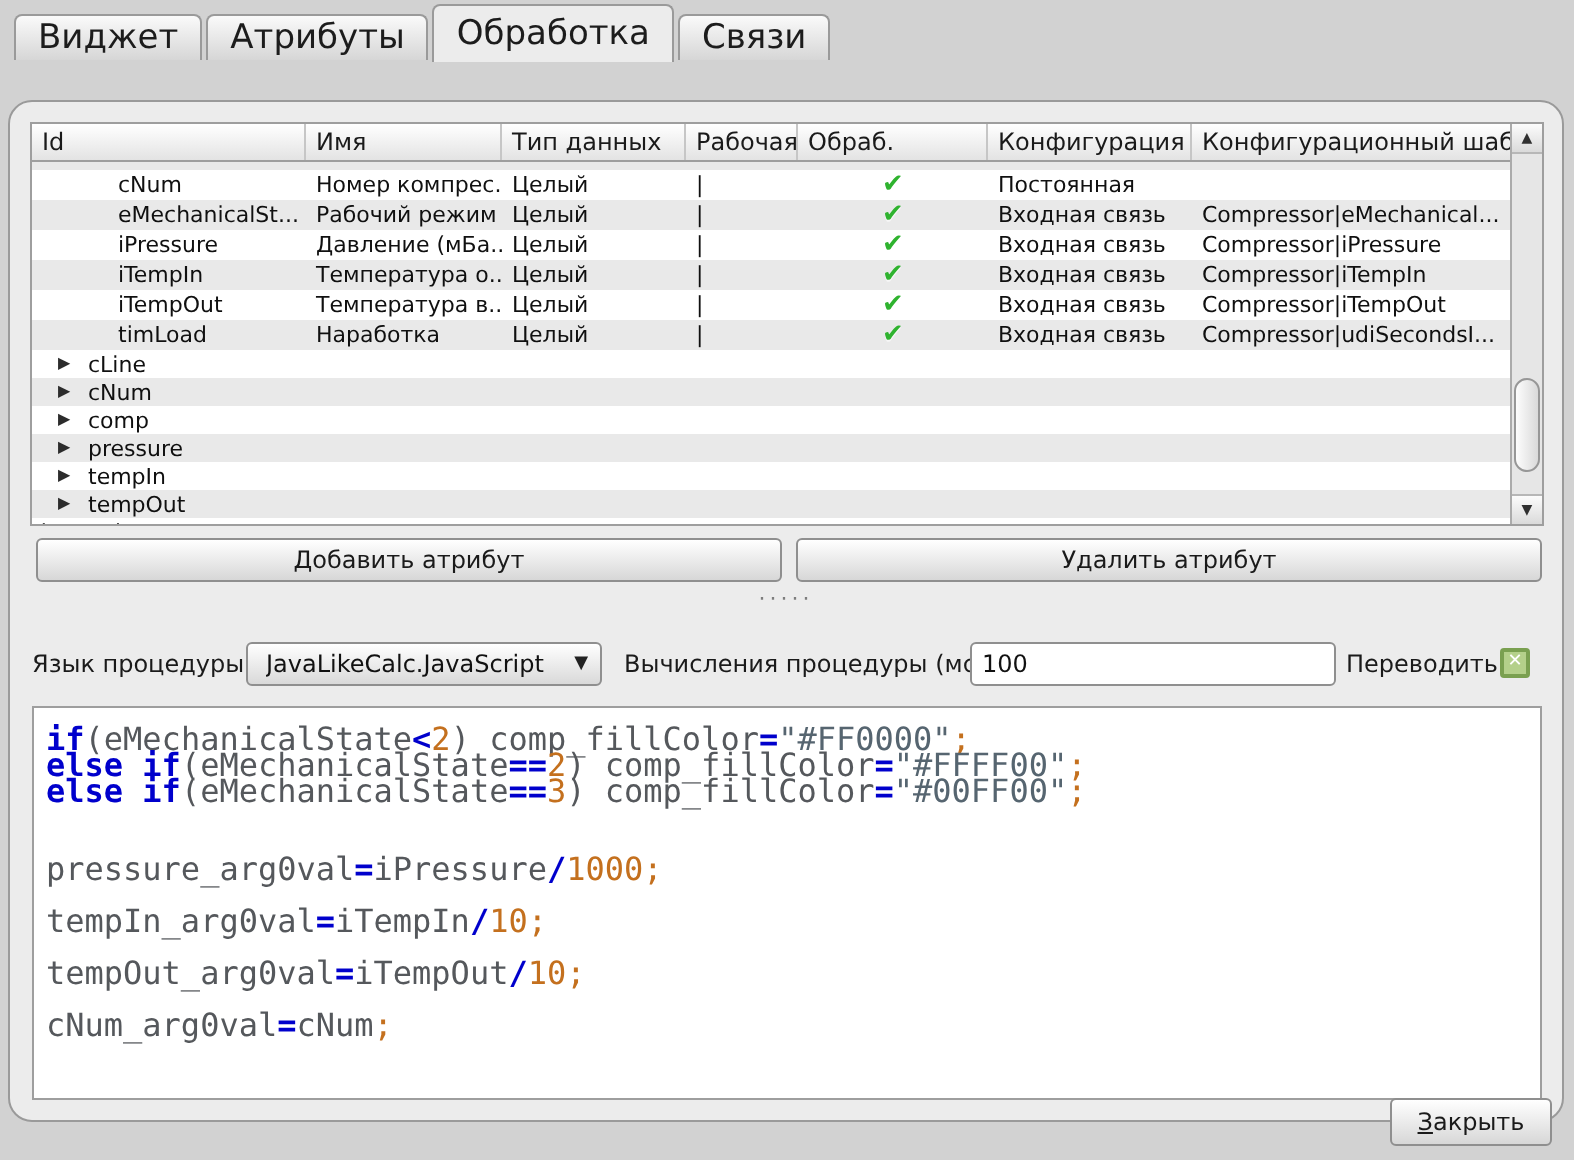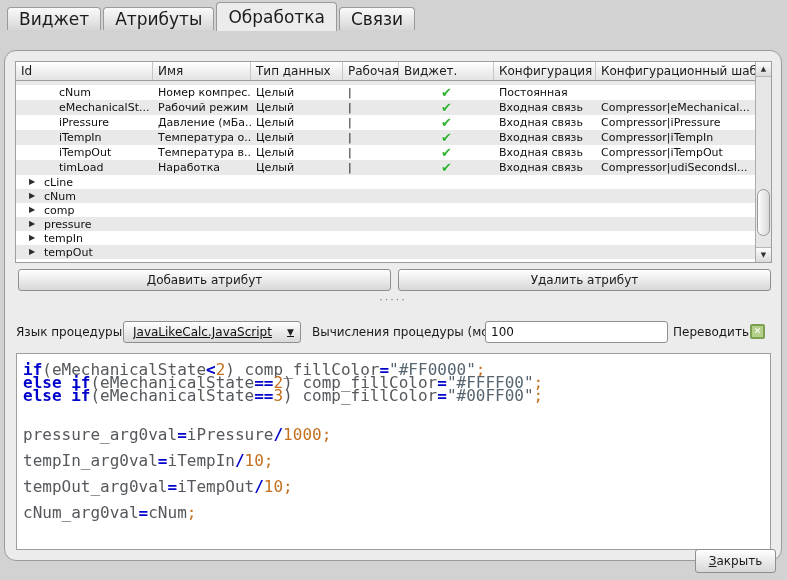--- a/index.html
+++ b/index.html
@@ -58,21 +58,21 @@
   .splitter { position:absolute; left:0; top:244px; width:100%; text-align:center;
               font-size:11px; color:#7d7d7d; letter-spacing:2px; line-height:10px; }
 
   
   .lbl { position:absolute; font-size:12px; color:#1a1a1a; white-space:nowrap; }
   .lbl-lang { left:11px; top:274px; }
   .lbl-calc { left:307px; top:274px; }
   .lbl-tr { left:668px; top:274px; }
   .combo { position:absolute; left:118px; top:270px; width:178px; height:22px;
            border:1px solid #8f8f8f; border-radius:3px; background:linear-gradient(#ffffff,#d9d9d9);
-           display:flex; align-items:center; font-size:12px; color:#111; padding:0 6px 0 9px;text-decoration:underline; }
+           display:flex; align-items:center; font-size:12px; color:#111; padding:0 6px 0 9px; }
   .combo .val { flex:1; overflow:hidden; white-space:nowrap; }
   .combo .arrow { font-size:9px; color:#222; }
   .tin { position:absolute; left:480px; top:270px; width:183px; height:22px;
          border:1px solid #8f8f8f; border-radius:3px; background:#fff; font-size:12px; color:#111;
          padding:0 5px; font-family:"DejaVu Sans","Liberation Sans",sans-serif; }
   .chk { position:absolute; left:745px; top:273px; width:15px; height:15px;
          border:2px solid #7aa050; background:var(--chk,#b4d08a); border-radius:2px;
          display:flex; align-items:center; justify-content:center; }
   .chk span { color:#fff; font-size:9px; font-weight:bold; line-height:9px; }
 
@@ -104,21 +104,21 @@
     </div>
 
   <div class="frame">
 
     <div class="table">
       <div class="thead">
           <div class="th c0">Id</div>
           <div class="th c1">Имя</div>
           <div class="th c2">Тип данных</div>
           <div class="th c3">Рабочая область</div>
-          <div class="th c4">Виджет.</div>
+          <div class="th c4">Обраб.</div>
           <div class="th c5">Конфигурация</div>
           <div class="th c6">Конфигурационный шаблон</div>
         </div>
       <div class="tbody">
         <div class="clip-top"></div>
       <div class="tr">
             <div class="td c0 id-ind">cNum</div>
             <div class="td c1">Номер компрес...</div>
             <div class="td c2">Целый</div>
             <div class="td c3">|</div>

